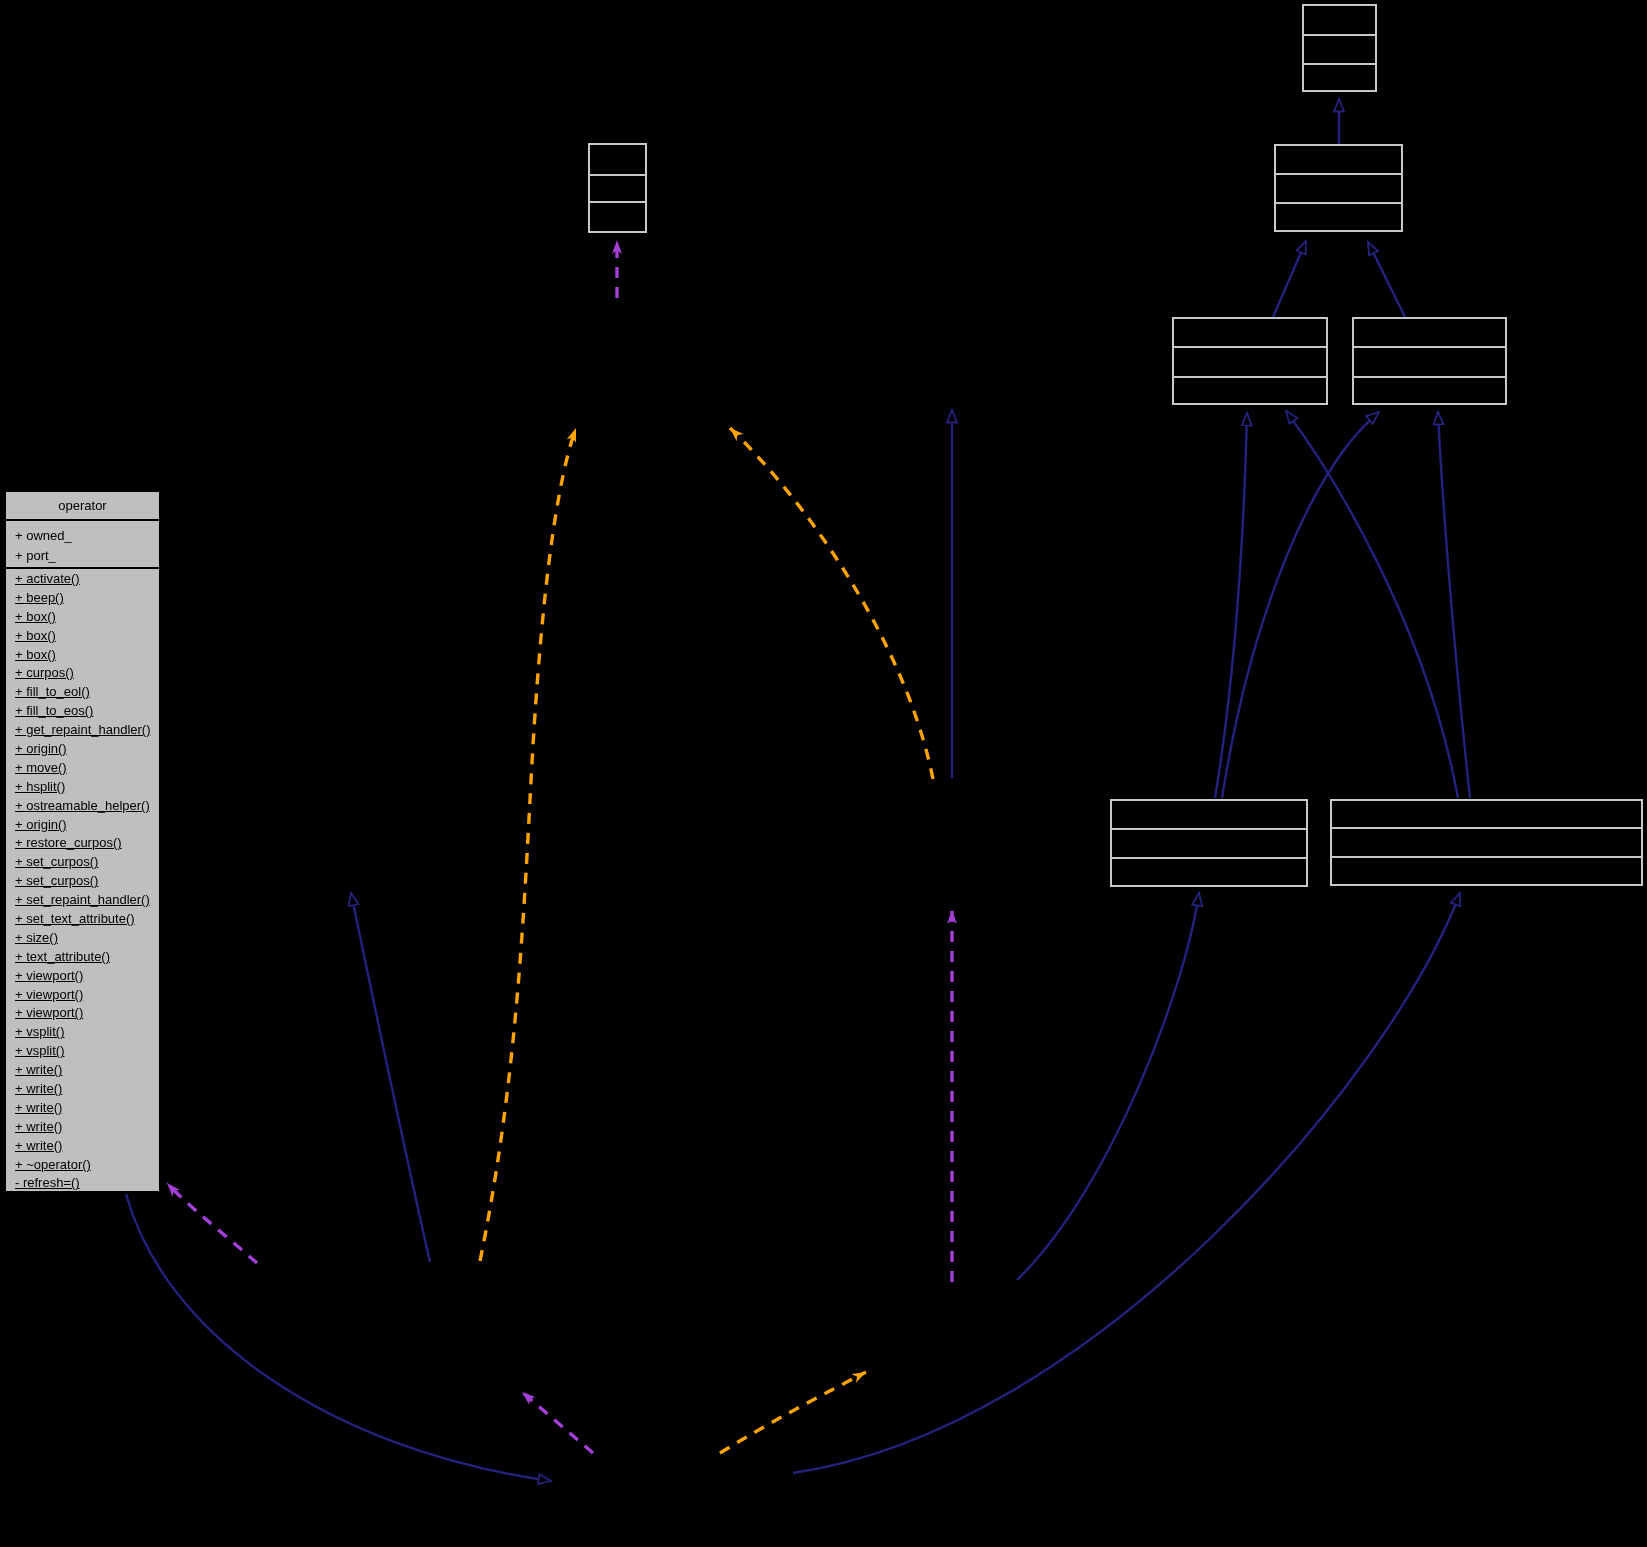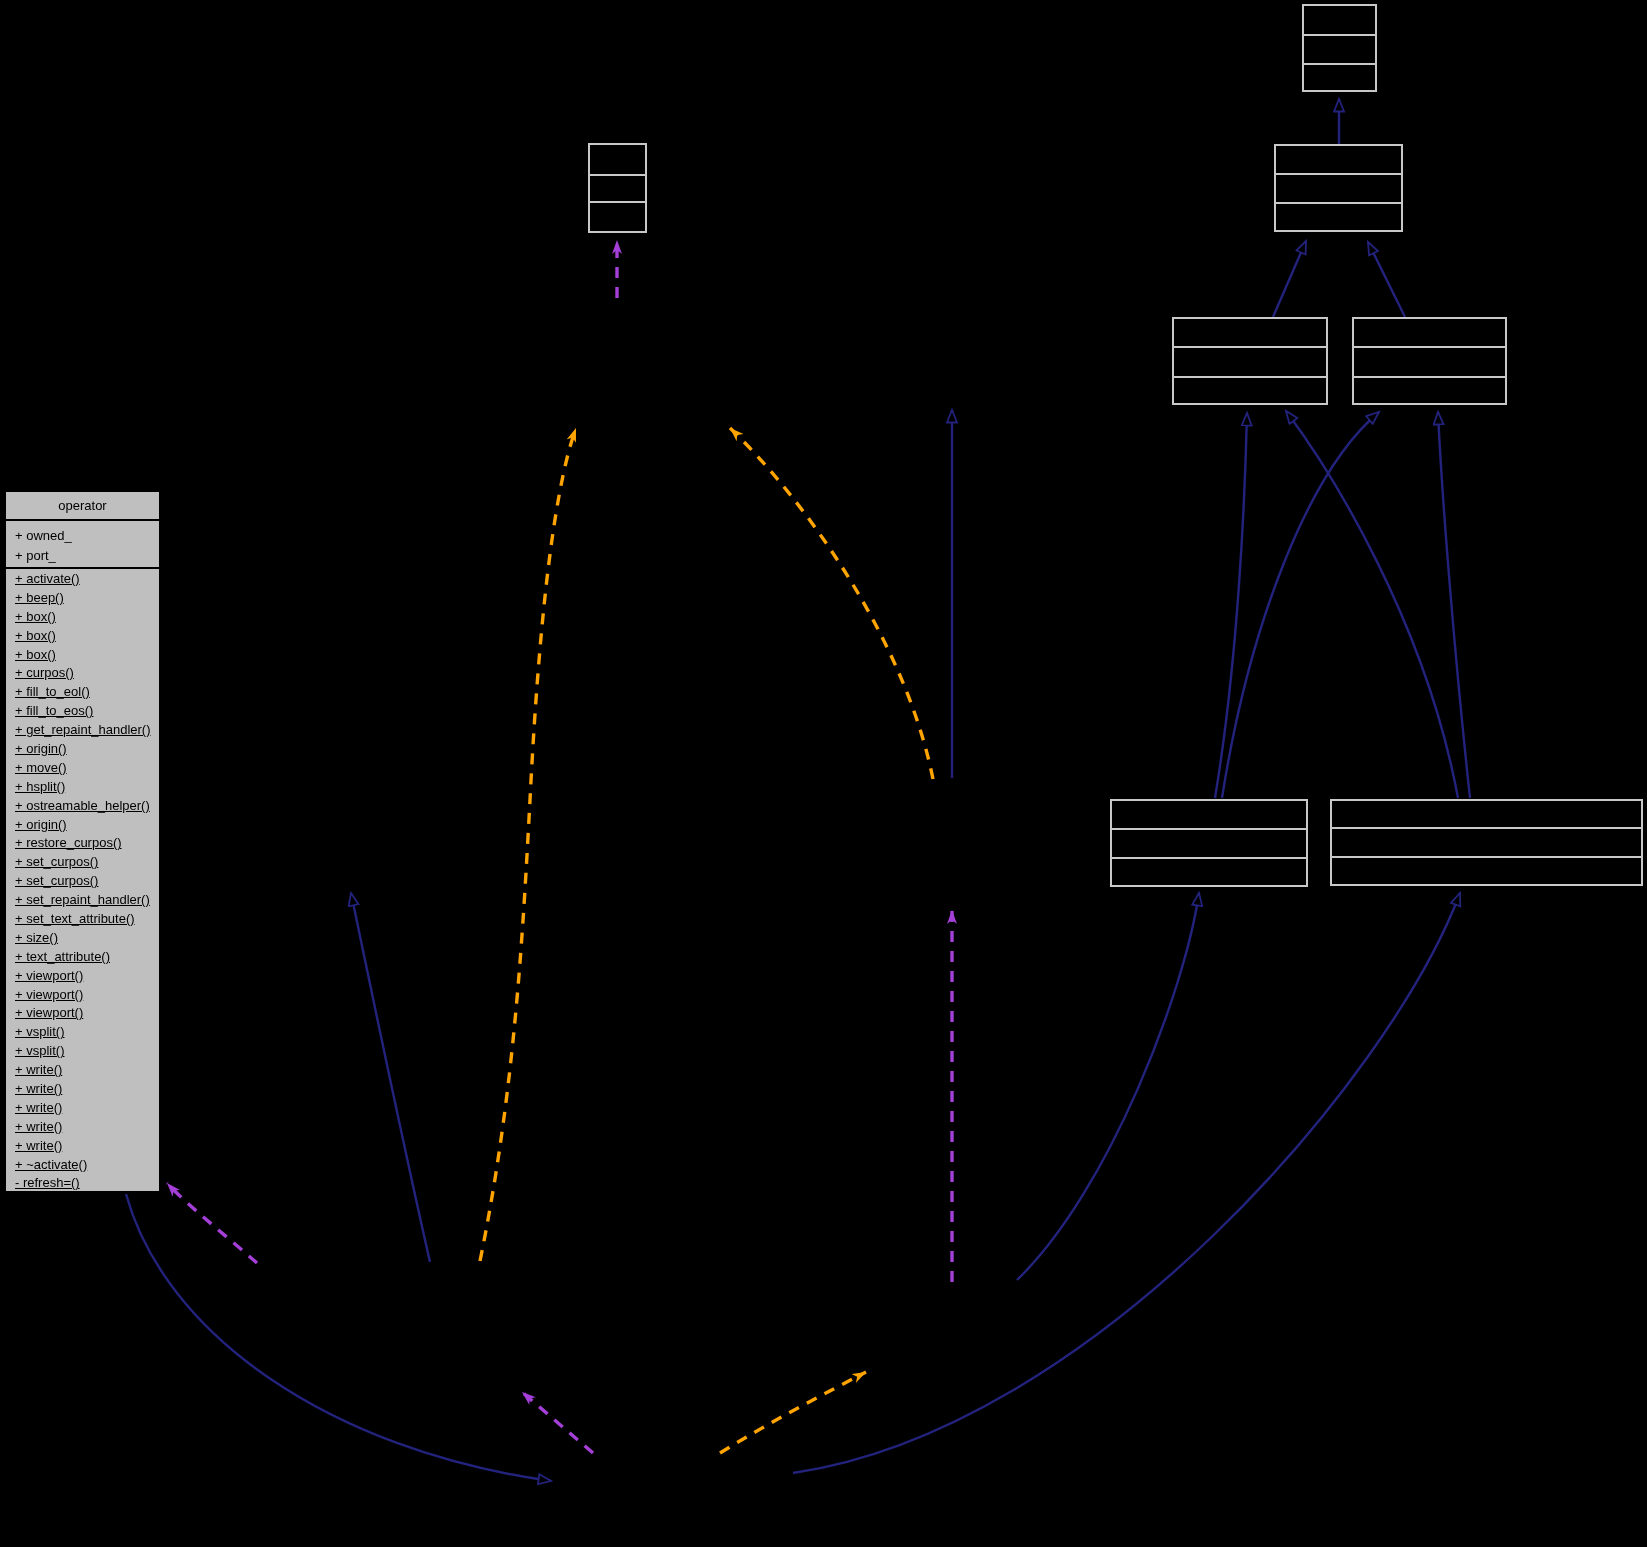--- a/index.html
+++ b/index.html
@@ -158,18 +158,18 @@
         <div class="m-row">+ viewport()</div>
         <div class="m-row">+ viewport()</div>
         <div class="m-row">+ viewport()</div>
         <div class="m-row">+ vsplit()</div>
         <div class="m-row">+ vsplit()</div>
         <div class="m-row">+ write()</div>
         <div class="m-row">+ write()</div>
         <div class="m-row">+ write()</div>
         <div class="m-row">+ write()</div>
         <div class="m-row">+ write()</div>
-        <div class="m-row">+ ~activate()</div>
+        <div class="m-row">+ ~operator()</div>
         <div class="m-row">- refresh=()</div>
       </div>
   </div>
 
 </div>
 
 </body></html>

